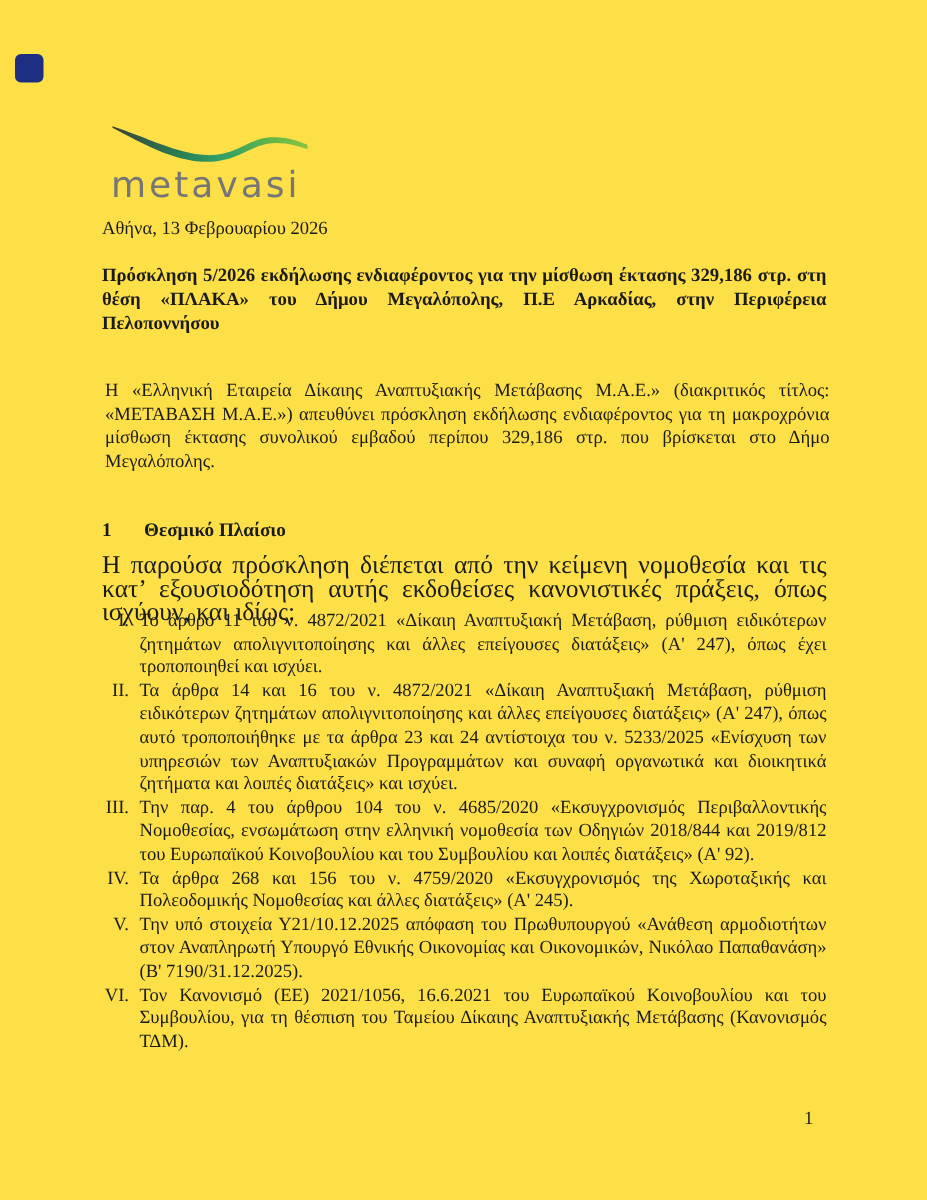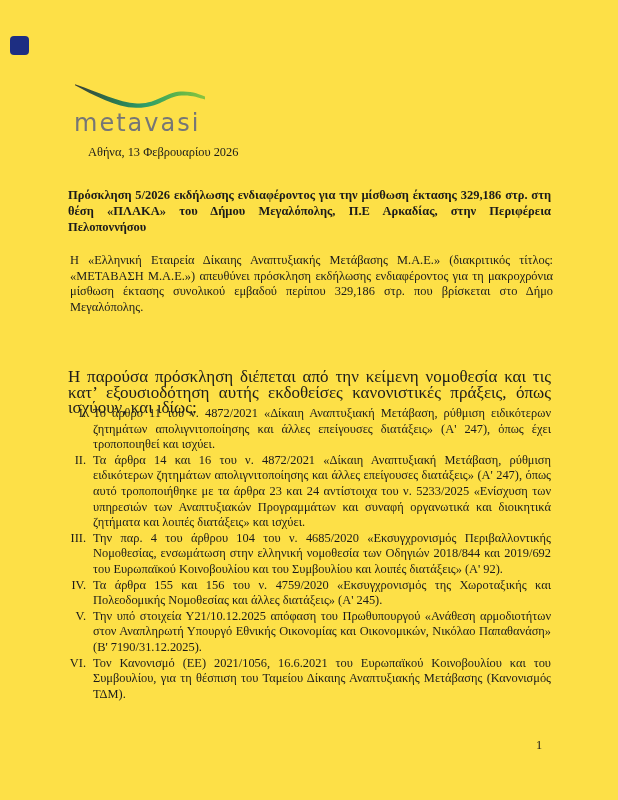--- a/index.html
+++ b/index.html
@@ -21,24 +21,24 @@
   .logo svg{display:block;}
   .wordmark{
     font-family:"DejaVu Sans", sans-serif;
     font-size:24px;line-height:24px;
     letter-spacing:2px;
     color:#767676;
     margin-top:1px;
   }
   .dateline{
     position:absolute;left:68px;top:145px;
-    font-size:12.4px;line-height:15.6px;margin-left:20px;
+    font-size:12.4px;line-height:15.6px;
   }
   .title{
-    position:absolute;left:68px;top:188px;width:483px;
+    position:absolute;left:68px;top:176px;width:483px;
     margin:0;
     font-size:12.5px;font-weight:bold;line-height:15.8px;
     text-align:justify;
   }
   .intro{
     position:absolute;left:68px;top:251px;width:483px;
     margin:2px;
     font-size:12.4px;line-height:15.6px;
     text-align:justify;
   }
@@ -95,39 +95,40 @@
     </svg>
     <div class="wordmark">metavasi</div>
   </div>
 
   <div class="dateline">Αθήνα, 13 Φεβρουαρίου 2026</div>
 
   <h1 class="title">Πρόσκληση 5/2026 εκδήλωσης ενδιαφέροντος για την μίσθωση έκτασης 329,186 στρ. στη θέση «ΠΛΑΚΑ» του Δήμου Μεγαλόπολης, Π.Ε Αρκαδίας, στην Περιφέρεια Πελοποννήσου</h1>
 
   <p class="intro">Η «Ελληνική Εταιρεία Δίκαιης Αναπτυξιακής Μετάβασης Μ.Α.Ε.» (διακριτικός τίτλος: «ΜΕΤΑΒΑΣΗ Μ.Α.Ε.») απευθύνει πρόσκληση εκδήλωσης ενδιαφέροντος για τη μακροχρόνια μίσθωση έκτασης συνολικού εμβαδού περίπου 329,186 στρ. που βρίσκεται στο Δήμο Μεγαλόπολης.</p>
 
+  <h2 class="heading"><span class="hnum">1</span><span>Θεσμικό Πλαίσιο</span></h2>
 
   <p class="lead">Η παρούσα πρόσκληση διέπεται από την κείμενη νομοθεσία και τις κατ’ εξουσιοδότηση αυτής εκδοθείσες κανονιστικές πράξεις, όπως ισχύουν, και ιδίως:</p>
 
   <div class="reflist">
     <div class="item">
       <span class="num">I.</span>
       <span class="txt">Το άρθρο 11 του ν. 4872/2021 «Δίκαιη Αναπτυξιακή Μετάβαση, ρύθμιση ειδικότερων ζητημάτων απολιγνιτοποίησης και άλλες επείγουσες διατάξεις» (Α' 247), όπως έχει τροποποιηθεί και ισχύει.</span>
     </div>
     <div class="item">
       <span class="num">II.</span>
       <span class="txt">Τα άρθρα 14 και 16 του ν. 4872/2021 «Δίκαιη Αναπτυξιακή Μετάβαση, ρύθμιση ειδικότερων ζητημάτων απολιγνιτοποίησης και άλλες επείγουσες διατάξεις» (Α' 247), όπως αυτό τροποποιήθηκε με τα άρθρα 23 και 24 αντίστοιχα του ν. 5233/2025 «Ενίσχυση των υπηρεσιών των Αναπτυξιακών Προγραμμάτων και συναφή οργανωτικά και διοικητικά ζητήματα και λοιπές διατάξεις» και ισχύει.</span>
     </div>
     <div class="item">
       <span class="num">III.</span>
-      <span class="txt">Την παρ. 4 του άρθρου 104 του ν. 4685/2020 «Εκσυγχρονισμός Περιβαλλοντικής Νομοθεσίας, ενσωμάτωση στην ελληνική νομοθεσία των Οδηγιών 2018/844 και 2019/692 του Ευρωπαϊκού Κοινοβουλίου και του Συμβουλίου και λοιπές διατάξεις» (Α' 92).</span>
+      <span class="txt">Την παρ. 4 του άρθρου 104 του ν. 4685/2020 «Εκσυγχρονισμός Περιβαλλοντικής Νομοθεσίας, ενσωμάτωση στην ελληνική νομοθεσία των Οδηγιών 2018/844 και 2019/812 του Ευρωπαϊκού Κοινοβουλίου και του Συμβουλίου και λοιπές διατάξεις» (Α' 92).</span>
     </div>
     <div class="item">
       <span class="num">IV.</span>
-      <span class="txt">Τα άρθρα 155 και 156 του ν. 4759/2020 «Εκσυγχρονισμός της Χωροταξικής και Πολεοδομικής Νομοθεσίας και άλλες διατάξεις» (Α' 245).</span>
+      <span class="txt">Τα άρθρα 268 και 156 του ν. 4759/2020 «Εκσυγχρονισμός της Χωροταξικής και Πολεοδομικής Νομοθεσίας και άλλες διατάξεις» (Α' 245).</span>
     </div>
     <div class="item">
       <span class="num">V.</span>
       <span class="txt">Την υπό στοιχεία Υ21/10.12.2025 απόφαση του Πρωθυπουργού «Ανάθεση αρμοδιοτήτων στον Αναπληρωτή Υπουργό Εθνικής Οικονομίας και Οικονομικών, Νικόλαο Παπαθανάση» (Β' 7190/31.12.2025).</span>
     </div>
     <div class="item">
       <span class="num">VI.</span>
       <span class="txt">Τον Κανονισμό (ΕΕ) 2021/1056, 16.6.2021 του Ευρωπαϊκού Κοινοβουλίου και του Συμβουλίου, για τη θέσπιση του Ταμείου Δίκαιης Αναπτυξιακής Μετάβασης (Κανονισμός ΤΔΜ).</span>
     </div>
   </div>

